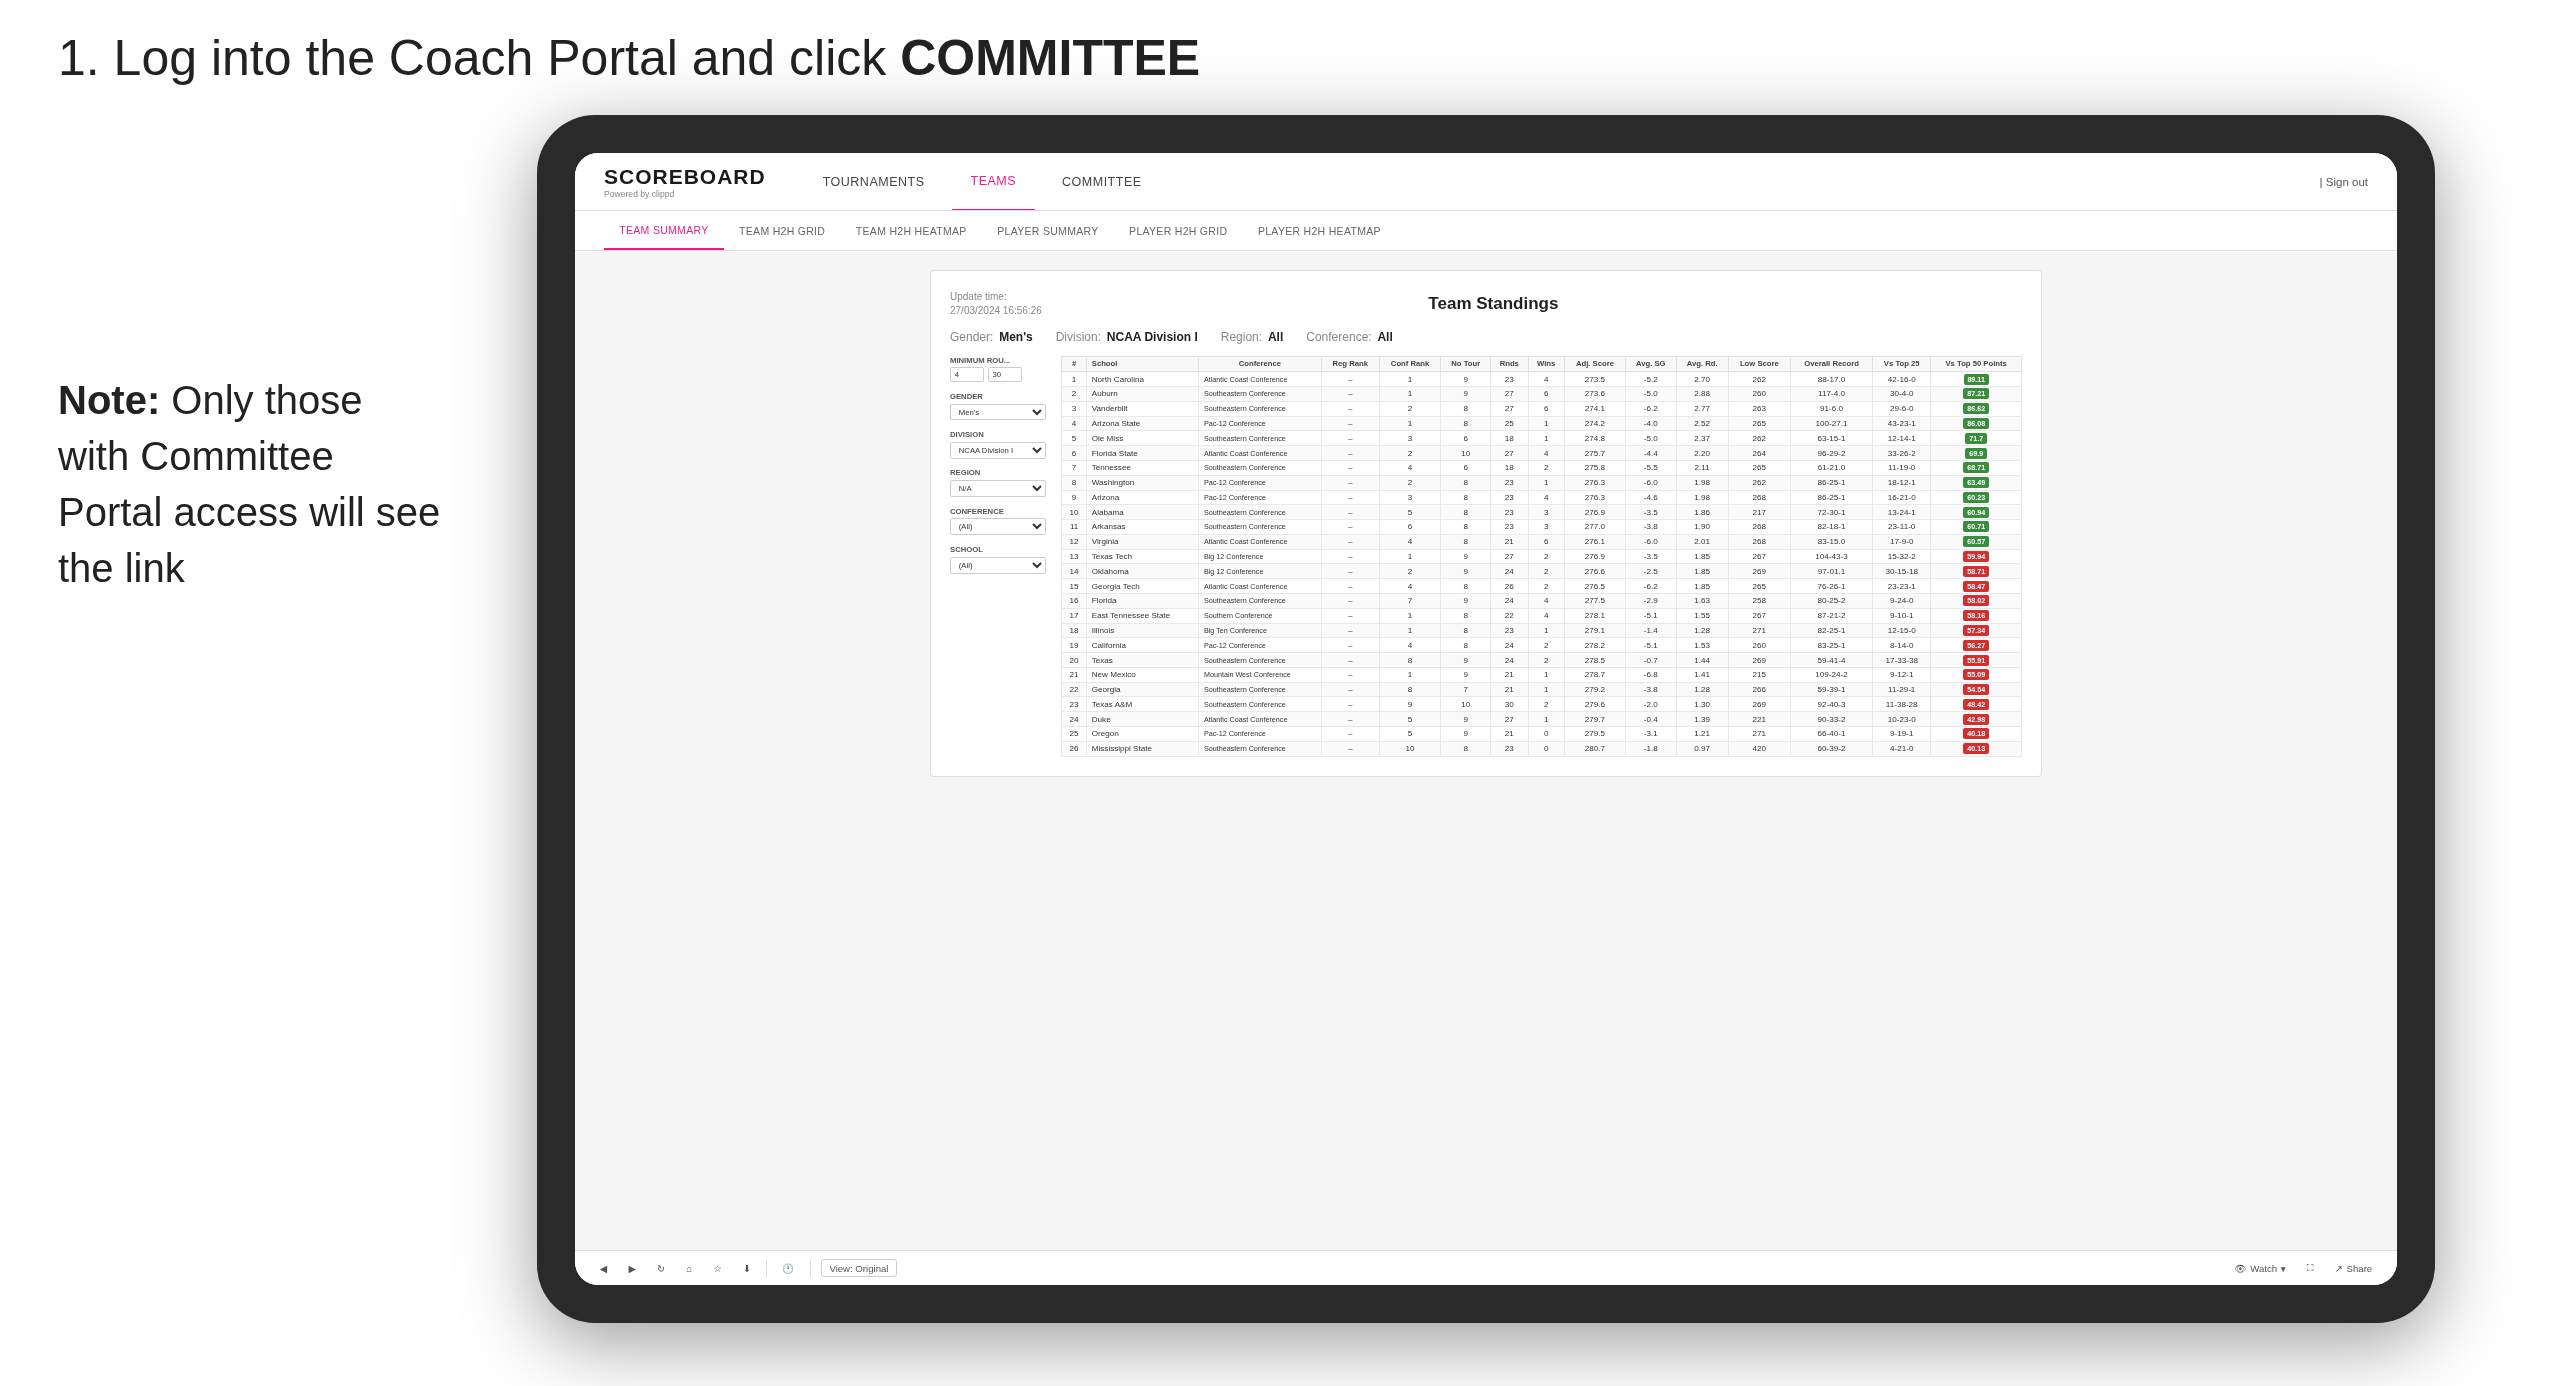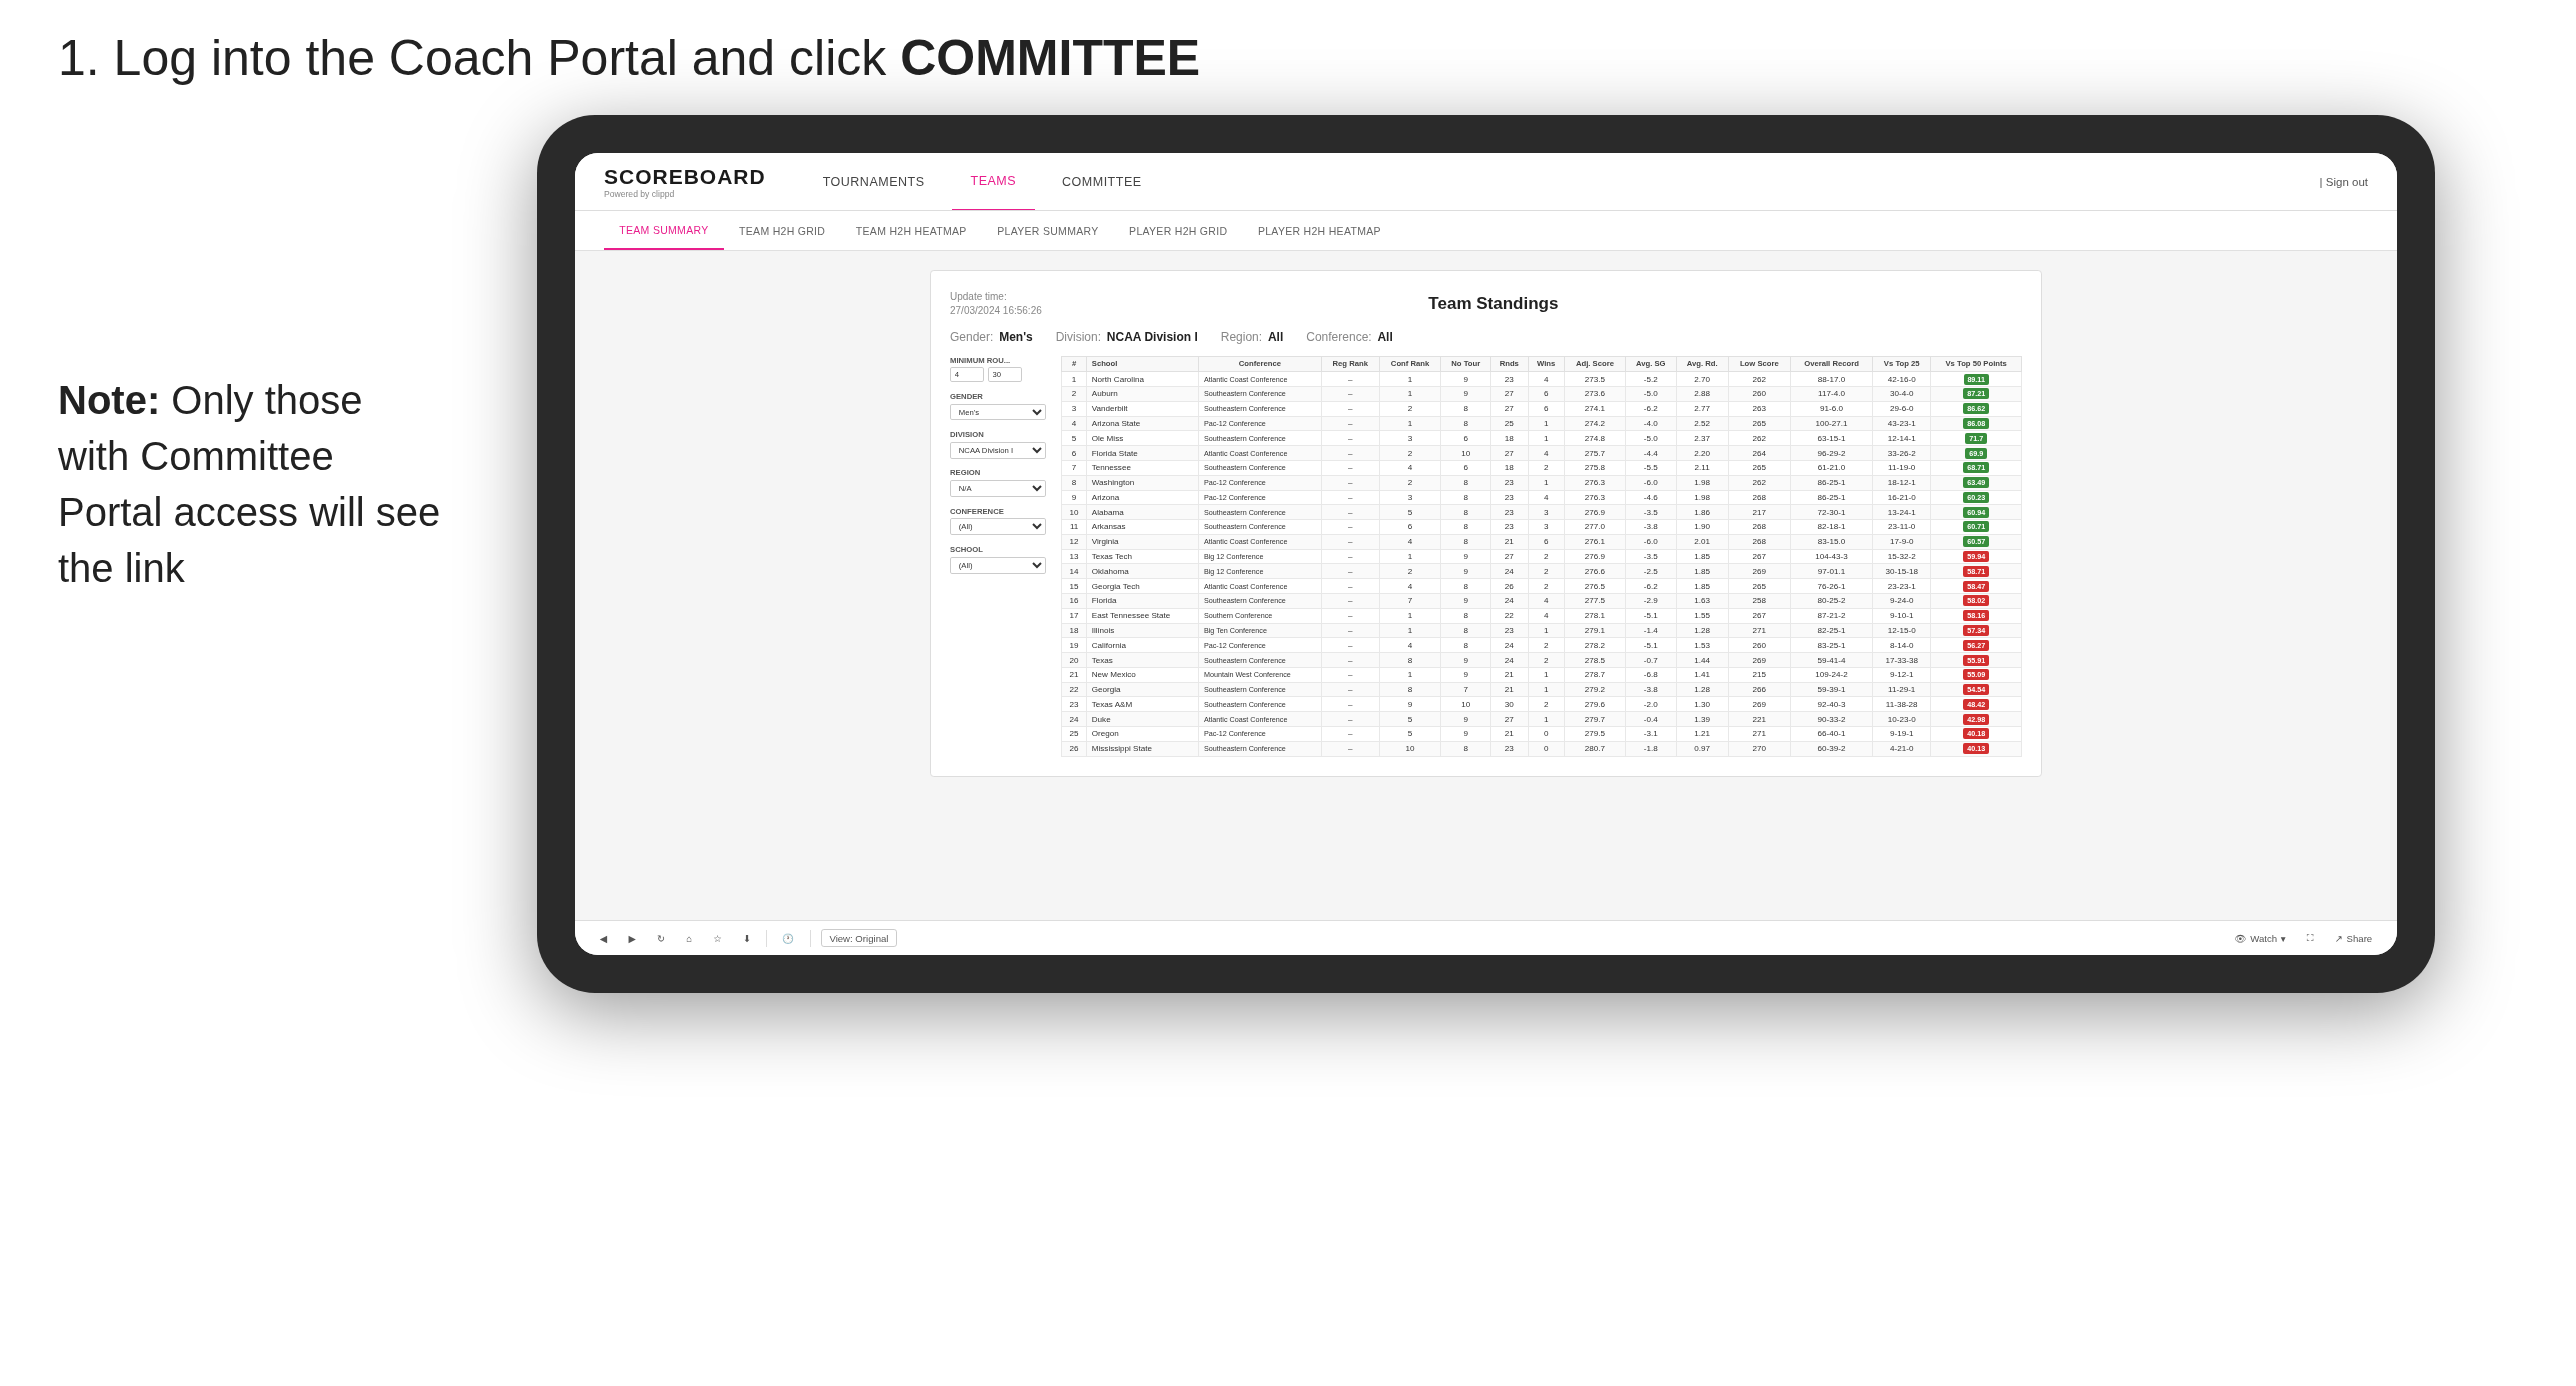--- a/index.html
+++ b/index.html
@@ -51,21 +51,21 @@
     .note-text strong {
       font-weight: 800;
     }
 
     
     .tablet-frame {
       position: absolute;
       top: 115px;
       left: 537px;
       width: 1898px;
-      height: 878px;
+      height: 1208px;
       background: #2a2a2a;
       border-radius: 58px;
       box-shadow: 0 19px 77px rgba(0,0,0,0.4);
       padding: 38px;
     }
 
     .tablet-screen {
       width: 100%;
       height: 100%;
       background: #f0f0f0;
@@ -982,21 +982,21 @@
       <td class="left">Mississippi State</td>
       <td class="left" style="font-size:7.2px">Southeastern Conference</td>
       <td>–</td>
       <td>10</td>
       <td>8</td>
       <td>23</td>
       <td>0</td>
       <td>280.7</td>
       <td>-1.8</td>
       <td>0.97</td>
-      <td>270</td>
+      <td>420</td>
       <td>60-39-2</td>
       <td>4-21-0</td>
       <td><span class="score-badge">40.13</span></td>
     </tr>
                 </tbody>
             </table>
           </div>
         </div>
       </div>
     </div>

